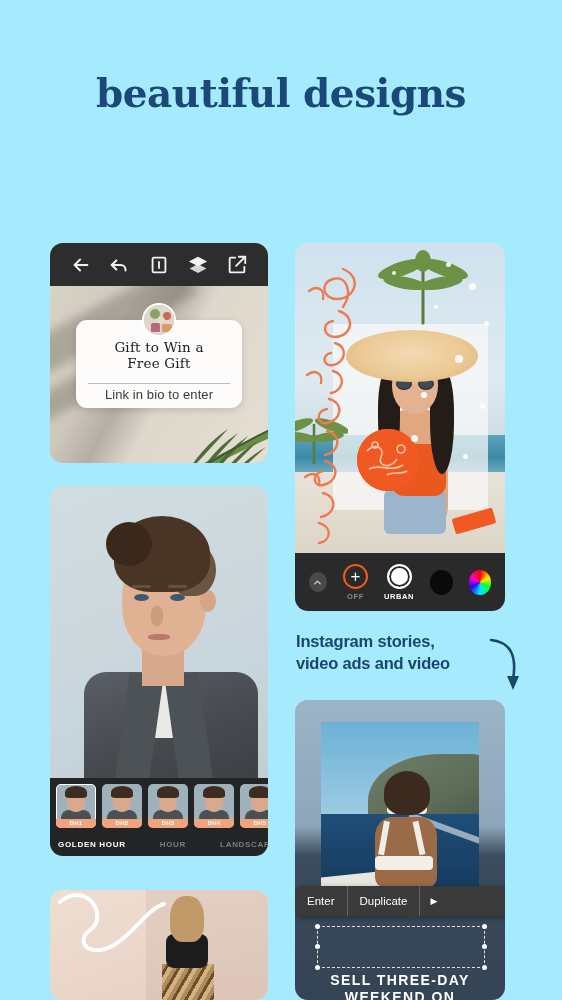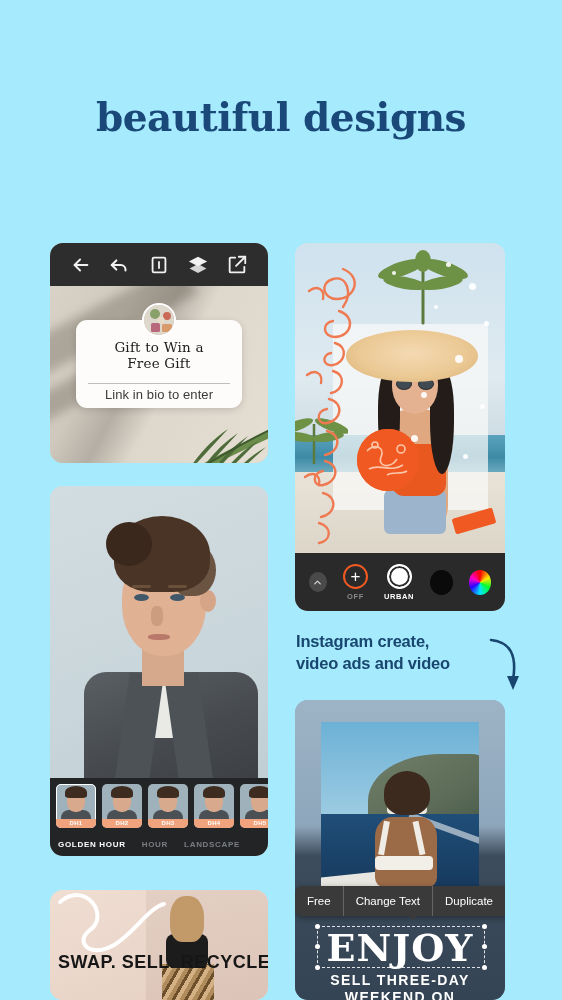--- a/index.html
+++ b/index.html
@@ -15,21 +15,21 @@
   .headline {
     position: absolute; left: 0; top: 70px; width: 562px;
     text-align: center;
     font-family: "DejaVu Serif", "Liberation Serif", serif;
     font-weight: 700;
     font-size: 39px;
     line-height: 47px;
     letter-spacing: -0.5px;
     color: #194879;
   }
-  .headline .l2 { display: block; margin-top: 24px; }
+  .headline .l2 { display: block; }
 
   
   .card { position: absolute; border-radius: 13px; overflow: hidden; }
 
   
   #card-editor { left: 50px; top: 243px; width: 218px; height: 220px; background: #cdc6bb; }
   .editor-toolbar {
     position: absolute; left: 0; top: 0; width: 100%; height: 43px;
     background: #2d2d2d;
     display: flex; align-items: center; justify-content: space-around;
@@ -192,21 +192,21 @@
   .f-thumb.sel { outline: 1.5px solid #ffffff; outline-offset: -1.5px; }
   .ft-face { position:absolute; left: 11px; top: 6px; width: 18px; height: 22px;
     border-radius: 44%; background:#d8a98d; }
   .ft-hair { position:absolute; left: 9px; top: 2px; width: 22px; height: 12px;
     border-radius: 50% 50% 20% 20%; background:#3e2c20; }
   .ft-body { position:absolute; left: 5px; top: 26px; width: 30px; height: 18px;
     border-radius: 8px 8px 0 0; background:#4b5054; }
   .ft-lbl { position:absolute; left:0; right:0; bottom:0; height: 9px; background:#f0a37c;
     color:#fff; font-size: 6px; font-weight:700; text-align:center; line-height: 9px; letter-spacing:0.3px; }
   .filter-cats { position:absolute; left: 8px; bottom: 7px; width: 100%;
-    display:flex; gap: 16px; font-size: 8px; font-weight:700; letter-spacing: 0.7px; }
+    display:flex; gap: 34px; font-size: 8px; font-weight:700; letter-spacing: 0.7px; }
   .cat { white-space: nowrap; }
   .cat.active { color:#ffffff; }
   .cat.dim { color:#7b7e80; }
 
   
   #card-enjoy { left: 295px; top: 700px; width: 210px; height: 300px; background:#8fa8bd; }
   .enjoy-frame { position:absolute; left:0; top:0; width:100%; height:100%;
     background: linear-gradient(180deg,#9db4c6 0%,#8ea6bb 42%,#3c4c5c 52%,#344454 100%); }
   .boat-photo { position:absolute; left: 26px; top: 22px; width: 158px; height: 176px;
     overflow:hidden; background: linear-gradient(180deg,#7ab6d8 0%,#8fc4de 40%,#24527a 58%,#1d466b 100%); }
@@ -473,21 +473,21 @@
       <div class="tool-item">
         <span class="swatch-white"></span>
         <span class="tool-label lbl-color">URBAN</span>
       </div>
       <span class="swatch-black"></span>
       <span class="swatch-wheel"></span>
     </div>
   </div>
 
   <div class="annotation">
-    <span>Instagram create,</span><br>
+    <span>Instagram stories,</span><br>
     <span>video ads and video</span>
   </div>
   <svg class="anno-arrow" viewBox="0 0 36 56">
     <path d="M4 4 C24 6 30 20 26 44" stroke="#18466f" stroke-width="2.6" fill="none" stroke-linecap="round"></path>
     <polygon points="26,54 20,40 32,40" fill="#18466f"></polygon>
   </svg>
 
   <div class="card" id="card-portrait">
     <div class="portrait-bg">
       <div class="pm-jacket"></div>
@@ -559,46 +559,43 @@
         <div class="bp-deck"></div>
         <div class="bw-body"></div>
         <div class="bw-strap-l"></div>
         <div class="bw-strap-r"></div>
         <div class="bw-top"></div>
         <div class="bw-band"></div>
         <div class="bw-hair"></div>
       </div>
 
       <div class="ctx-menu">
-        <span class="ctx-item">Free</span>
-        <span class="ctx-item">Change Text</span>
+        <span class="ctx-item">Enter</span>
         <span class="ctx-item">Duplicate</span>
         <span class="ctx-item ctx-caret">▶</span>
       </div>
       <div class="ctx-tail"></div>
 
       <div class="enjoy-sel">
         <span class="sel-h tl"></span>
           <span class="sel-h tr"></span>
         <span class="sel-h bl"></span>
           <span class="sel-h br"></span>
         <span class="sel-h ml"></span>
           <span class="sel-h mr"></span>
       </div>
-      <div class="enjoy-word">ENJOY</div>
       <div class="enjoy-sub1">SELL THREE-DAY</div>
       <div class="enjoy-sub2">WEEKEND ON</div>
     </div>
   </div>
 
   <div class="card" id="card-swap">
     <div class="swap-left"></div>
     <div class="swap-right"></div>
     <svg class="swap-squiggle" viewBox="0 0 110 76">
       <path d="M4 14 C30 -8 54 28 34 42 C18 54 34 70 56 58 C76 48 92 20 108 16" stroke="#ffffff" stroke-width="4" fill="none" stroke-linecap="round"></path>
     </svg>
     <div class="sw-model-skirt"></div>
     <div class="sw-model-top"></div>
     <div class="sw-model-hair"></div>
-    <div class="swap-text">SWAP. SELL. RECYCLE</div>
   </div>
 
 </div>
 
 </body></html>

